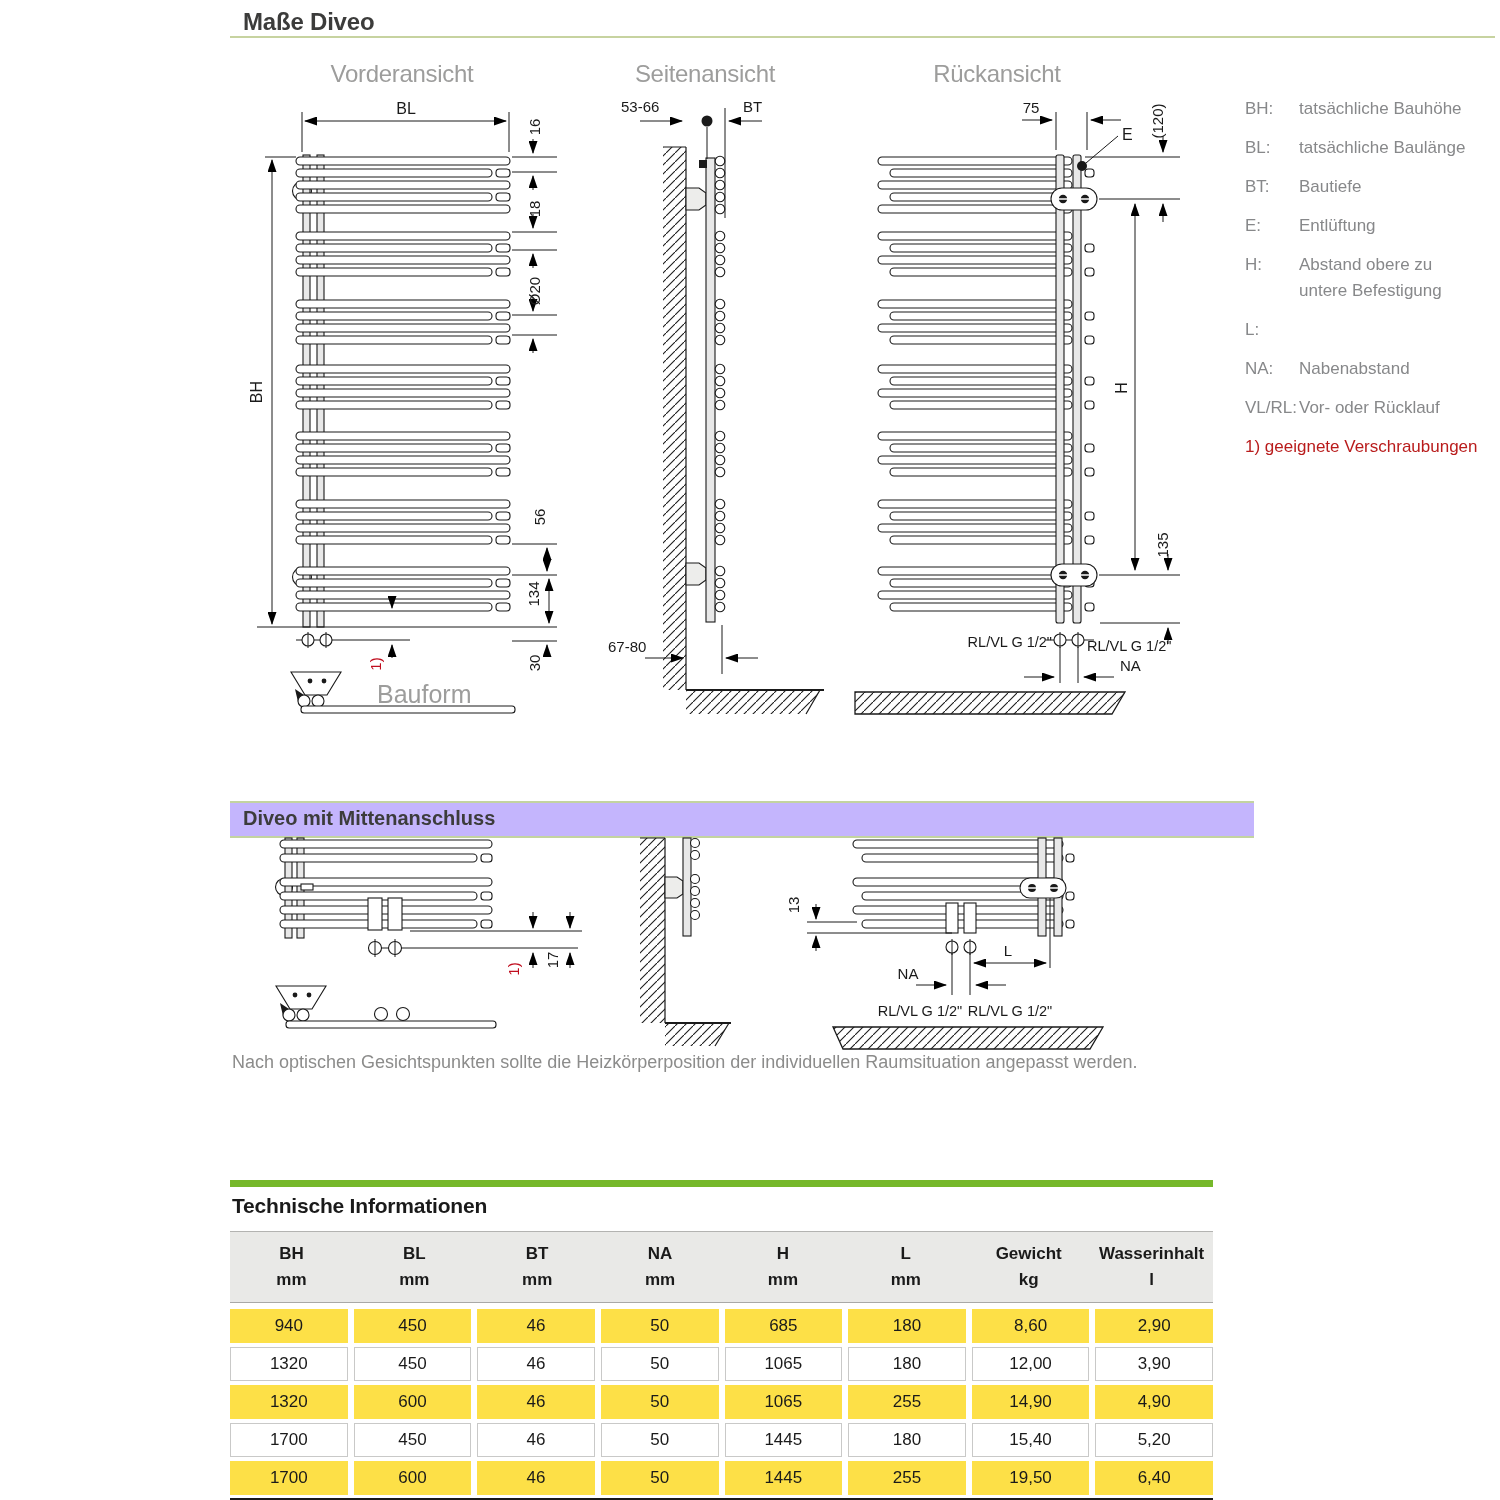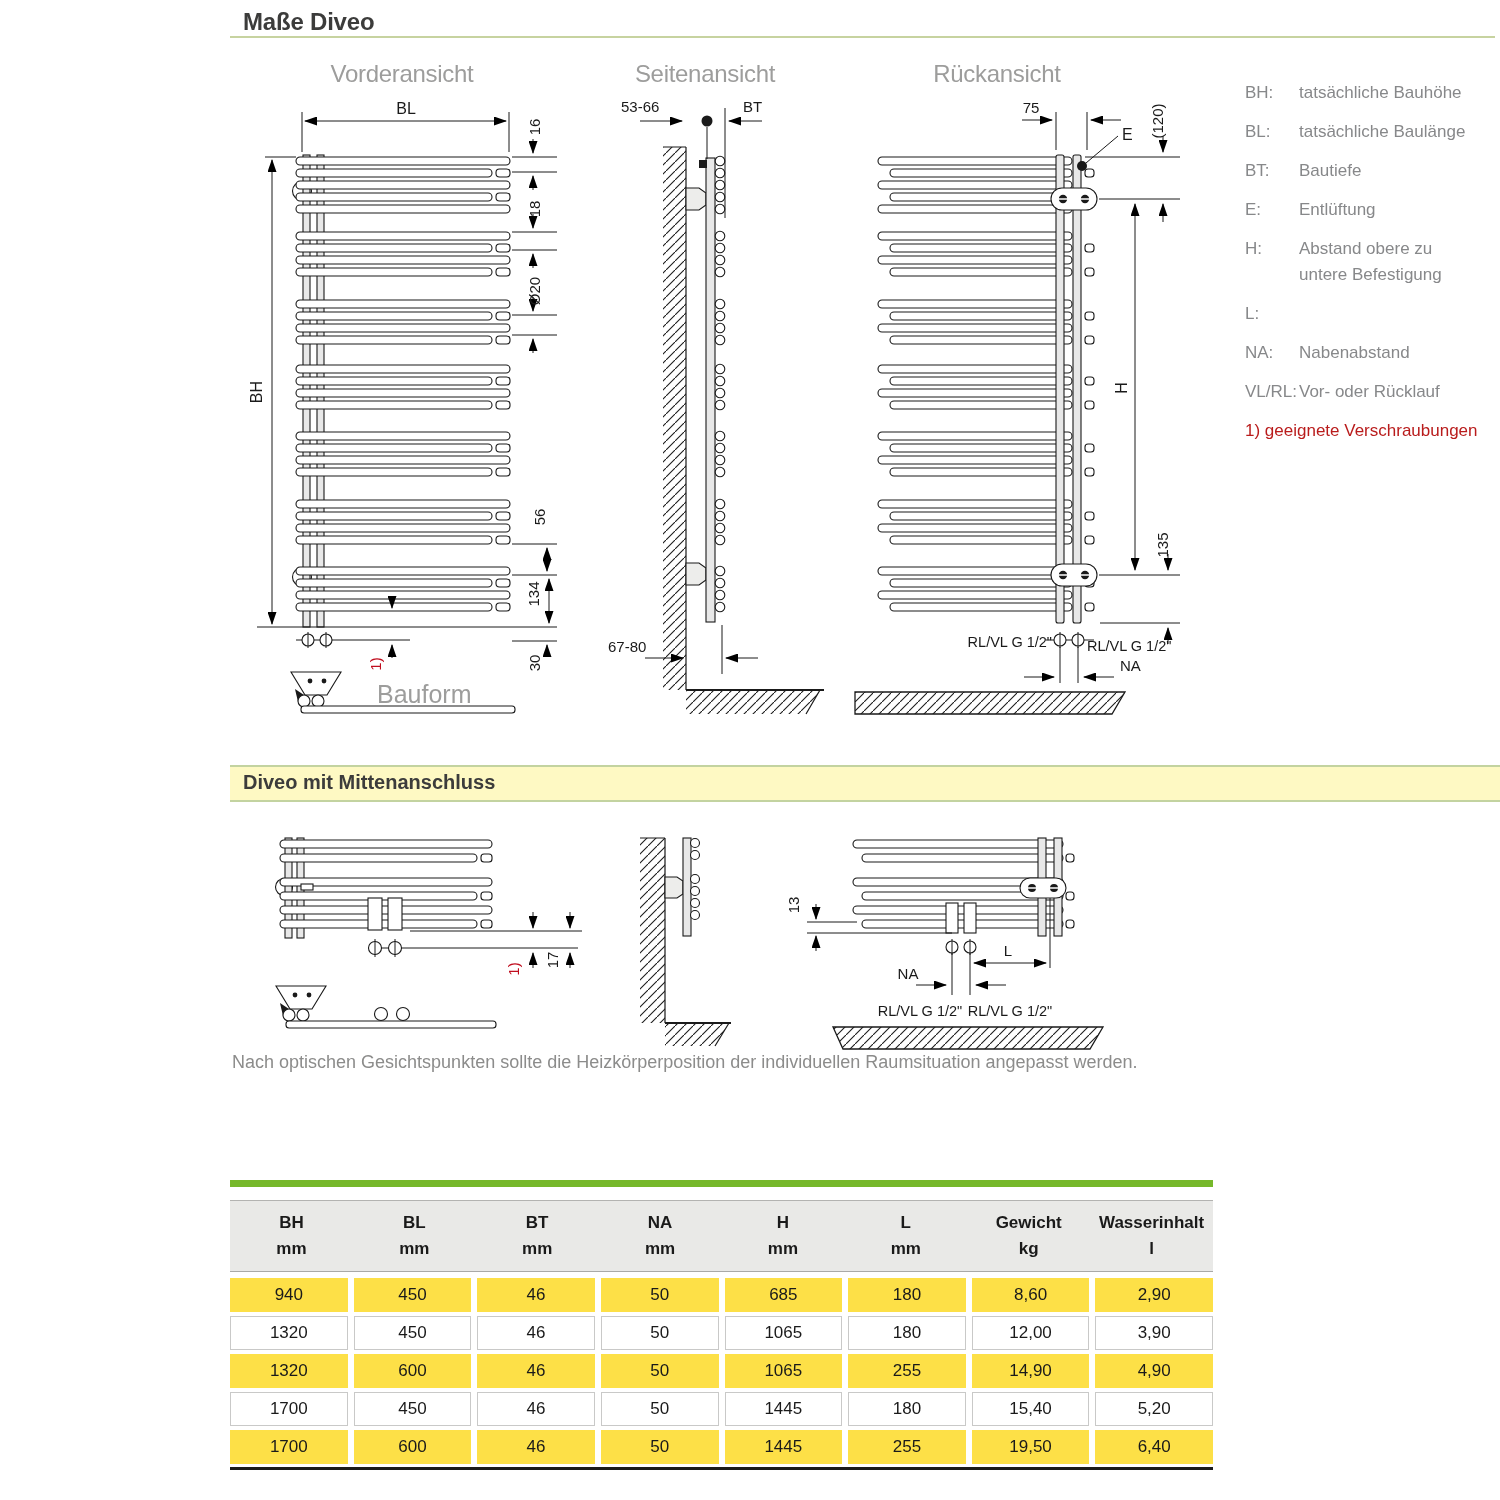--- a/index.html
+++ b/index.html
@@ -18,25 +18,25 @@
   .fg{fill:#e8e8e8;stroke:#1a1a1a;stroke-width:1.1;}
   .fg2{fill:#ededeb;stroke:#1a1a1a;stroke-width:1.1;}
   .fb{fill:#1a1a1a;stroke:none;}
   .dim{stroke:#1a1a1a;stroke-width:1;fill:none;}
   text.d{font-family:"Liberation Sans",sans-serif;font-size:15px;fill:#1a1a1a;}
   text.dl{font-family:"Liberation Sans",sans-serif;font-size:16px;fill:#1a1a1a;}
   text.rl{font-family:"Liberation Sans",sans-serif;font-size:14.5px;fill:#1a1a1a;}
   text.red{fill:#c00d1e;}
   text.gray{font-family:"Liberation Sans",sans-serif;font-size:25px;fill:#9d9d9c;}
 
-  #legend{left:1245px;top:80px;width:235px;font-size:17px;color:#87888a;}
+  #legend{left:1245px;top:96px;width:235px;font-size:17px;color:#87888a;}
   .lg-row{display:grid;grid-template-columns:54px 1fr;margin-bottom:13px;line-height:26px;}
   .lg-note{color:#b91c1c;margin-top:2px;line-height:26px;}
 
-  #section2-bar{left:230px;top:765px;width:1270px;height:33px;background:#fef9c3;
+  #section2-bar{left:230px;top:801px;width:1024px;height:33px;background:#c4b5fd;
       border-top:2px solid #c3d3a0;border-bottom:2px solid #c3d3a0;}
   #section2-bar span{display:block;padding:4px 0 0 13px;font-size:20px;font-weight:bold;color:#3c3c3b;}
 
   #notes{left:232px;top:1052px;width:1050px;font-size:18px;color:#8c8c8b;line-height:21.5px;}
 
   #ti{left:230px;top:1180px;width:983px;}
   #ti-greenbar{height:7px;background:#76b82a;}
   #ti-title{margin:7px 0 0 2px;font-size:21px;font-weight:bold;color:#1a1a1a;letter-spacing:-0.2px;}
   #ti-head{margin-top:13px;display:grid;grid-template-columns:repeat(8,1fr);
       background:#e9e9e7;border-top:1px solid #b3b3b1;border-bottom:1px solid #a9a9a7;padding:9px 0;}
@@ -440,20 +440,21 @@
       </div>
     <div class="lg-note">1) geeignete Verschraubungen</div>
   </div>
 
   <div id="notes" class="abs">
     <div>Nach optischen Gesichtspunkten sollte die Heizkörperposition der individuellen Raumsituation angepasst werden.</div>
   </div>
 
   <div id="ti" class="abs">
     <div id="ti-greenbar"></div>
+    <div id="ti-title">Technische Informationen</div>
     <div id="ti-head">
       <div class="hc hcell">
           <div>BH</div>
           <div>mm</div>
         </div>
       <div class="hc hcell">
           <div>BL</div>
           <div>mm</div>
         </div>
       <div class="hc hcell">

